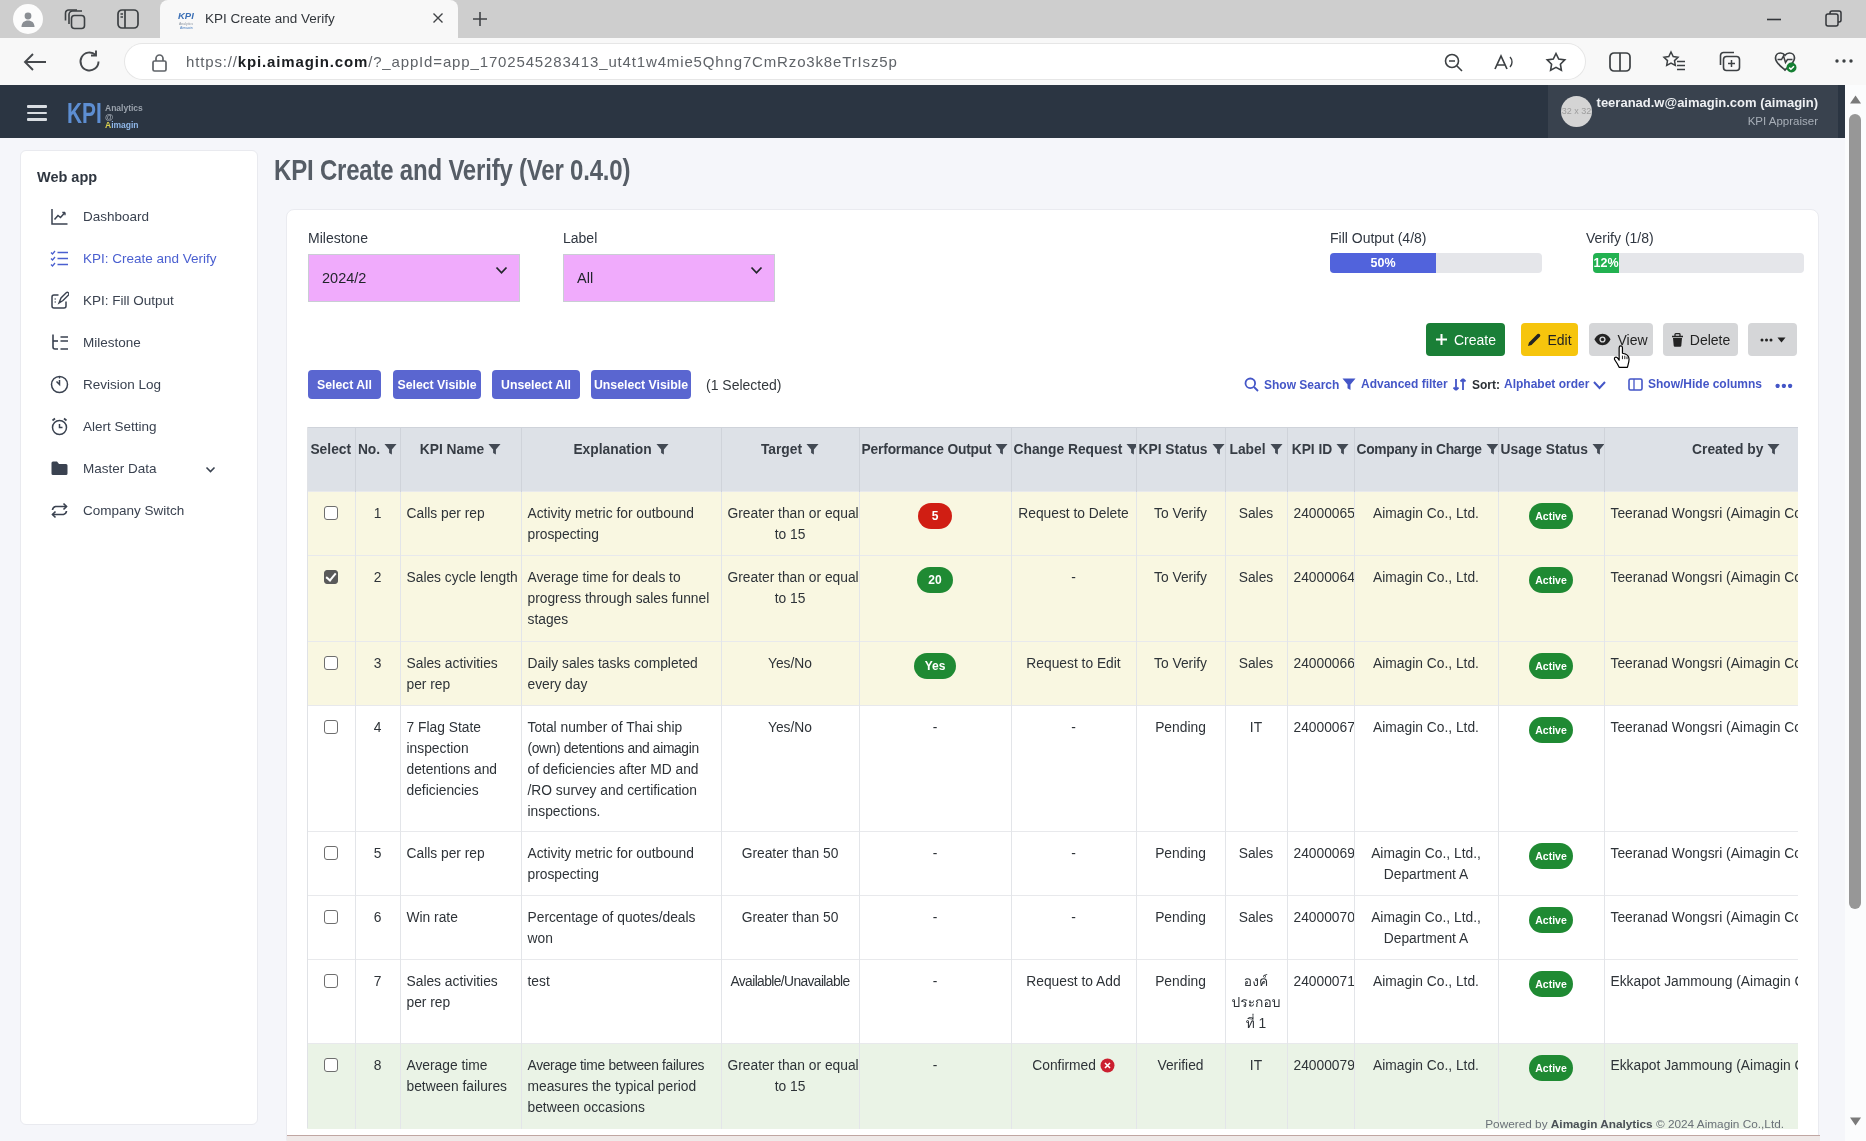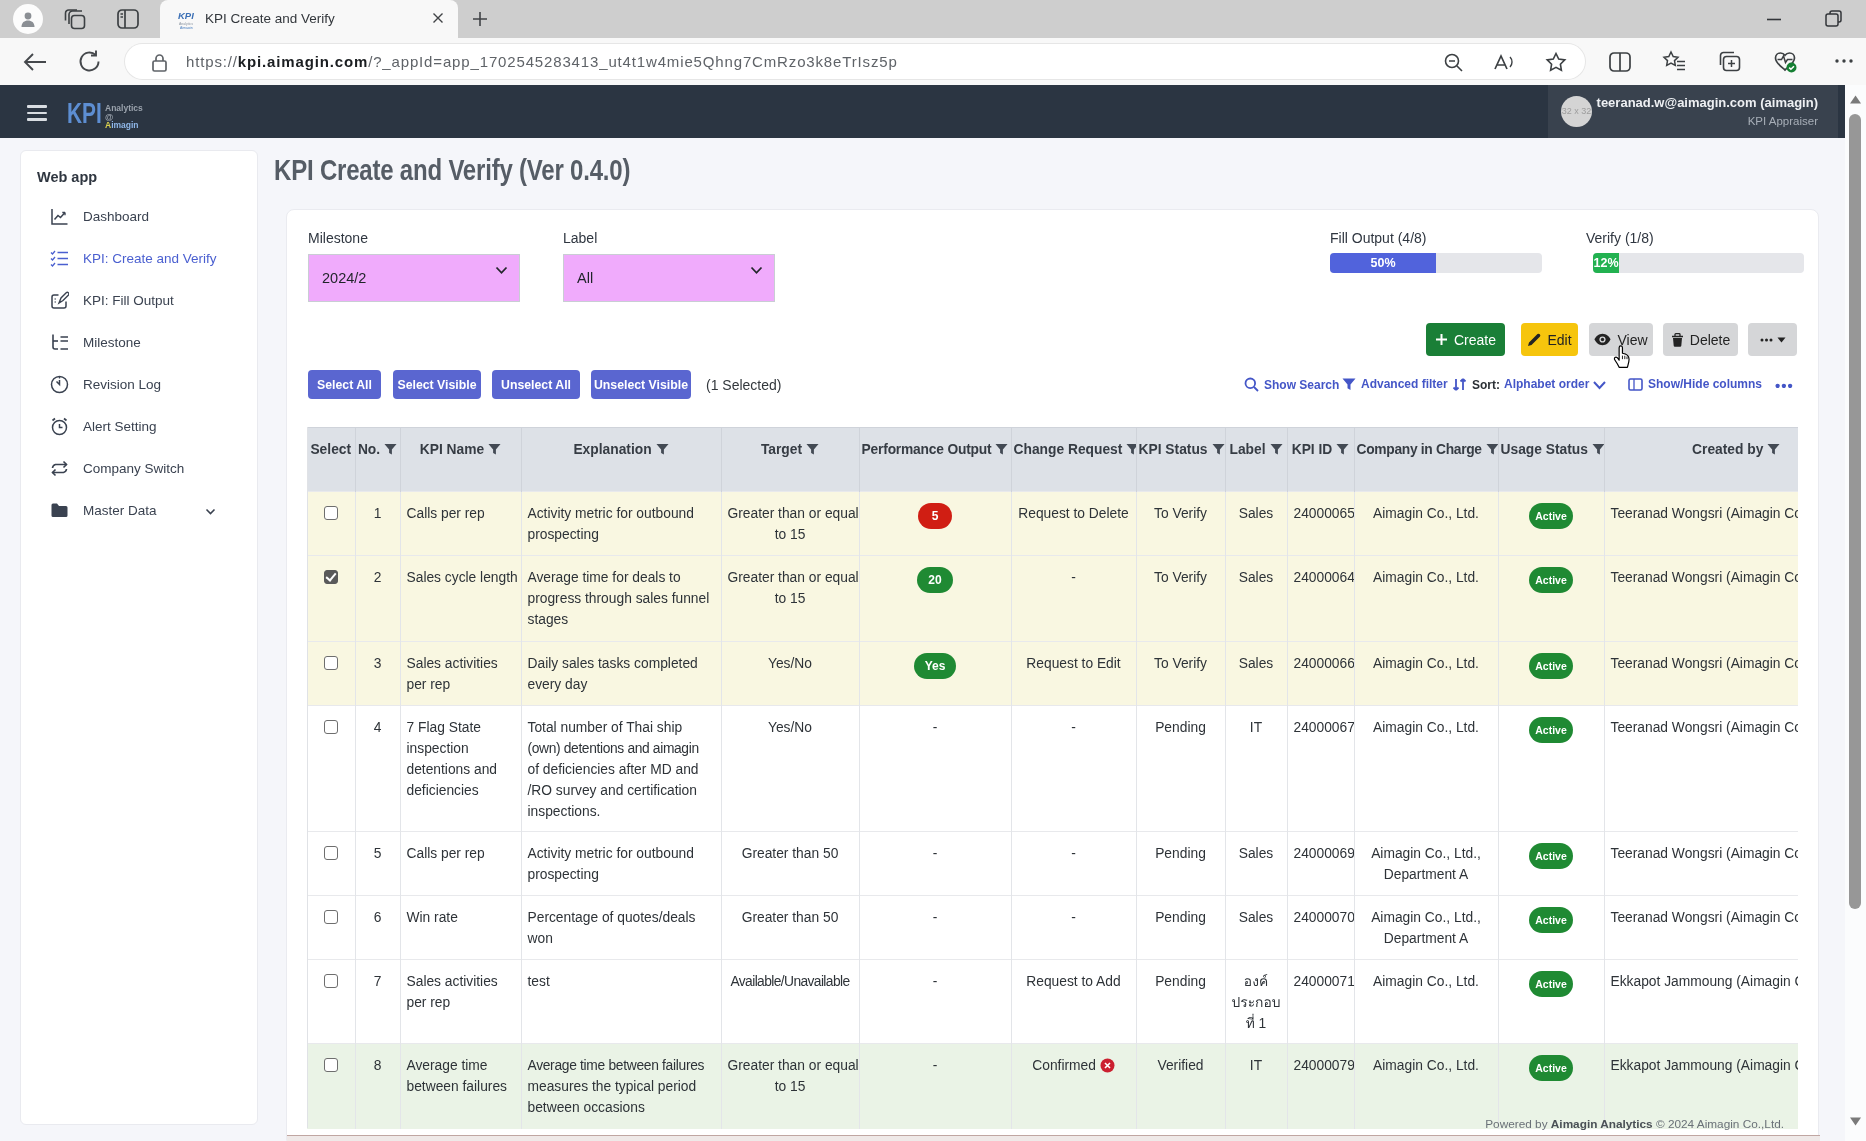--- a/index.html
+++ b/index.html
@@ -225,31 +225,31 @@
   <div class="sbitem"><svg width="19" height="19" viewBox="0 0 19 19" fill="none" stroke="#3a4250" stroke-width="1.5">
         <circle cx="9.5" cy="9.5" r="8"></circle>
         <path d="M9.5 5 V9.5 L6.5 6.5"></path>
         <path d="M9.5 1.5 V3.5" stroke-width="1.3"></path>
       </svg>Revision Log</div>
   <div class="sbitem"><svg width="19" height="19" viewBox="0 0 19 19" fill="none" stroke="#3a4250" stroke-width="1.5">
         <circle cx="9.5" cy="10.5" r="7"></circle>
         <path d="M9.5 7 V10.5 H12.5"></path>
         <path d="M2.5 3.5 L5 1.5 M16.5 3.5 L14 1.5" stroke-width="1.7"></path>
       </svg>Alert Setting</div>
+  <div class="sbitem"><svg width="19" height="19" viewBox="0 0 19 19">
+        <path d="M1.5 4 A1.5 1.5 0 0 1 3 2.5 H7 L9 5 H16 A1.5 1.5 0 0 1 17.5 6.5 V14.5 A1.5 1.5 0 0 1 16 16 H3 A1.5 1.5 0 0 1 1.5 14.5 Z" fill="#3a4250"></path>
+      </svg>Master Data<svg class="chev" width="13" height="13" viewBox="0 0 13 13" fill="none" stroke="#3a4250" stroke-width="1.6">
+        <path d="M2.5 4.5 L6.5 8.5 L10.5 4.5"></path>
+      </svg></div>
   <div class="sbitem"><svg width="19" height="19" viewBox="0 0 19 19" fill="none" stroke="#3a4250" stroke-width="1.6">
         <path d="M16.5 5.5 H5.5 A4 4 0 0 0 2.5 9"></path>
         <path d="M13.5 2.5 L16.5 5.5 L13.5 8.5"></path>
         <path d="M2.5 13.5 H13.5 A4 4 0 0 0 16.5 10"></path>
         <path d="M5.5 10.5 L2.5 13.5 L5.5 16.5"></path>
       </svg>Company Switch</div>
-  <div class="sbitem"><svg width="19" height="19" viewBox="0 0 19 19">
-        <path d="M1.5 4 A1.5 1.5 0 0 1 3 2.5 H7 L9 5 H16 A1.5 1.5 0 0 1 17.5 6.5 V14.5 A1.5 1.5 0 0 1 16 16 H3 A1.5 1.5 0 0 1 1.5 14.5 Z" fill="#3a4250"></path>
-      </svg>Master Data<svg class="chev" width="13" height="13" viewBox="0 0 13 13" fill="none" stroke="#3a4250" stroke-width="1.6">
-        <path d="M2.5 4.5 L6.5 8.5 L10.5 4.5"></path>
-      </svg></div>
 </div>
 
 <div id="title">KPI Create and Verify (Ver 0.4.0)</div>
 <div id="card"></div>
 
 <div class="flabel" style="left:308px; top:230px;">Milestone</div>
 <div class="fselect" style="left:308px; top:254px; width:212px;">2024/2<svg style="position:absolute;right:11px;top:11px;" width="13" height="9" viewBox="0 0 13 9" fill="none" stroke="#23272b" stroke-width="1.8">
       <path d="M1.5 1.5 L6.5 6.8 L11.5 1.5"></path>
     </svg></div>
 <div class="flabel" style="left:563px; top:230px;">Label</div>

